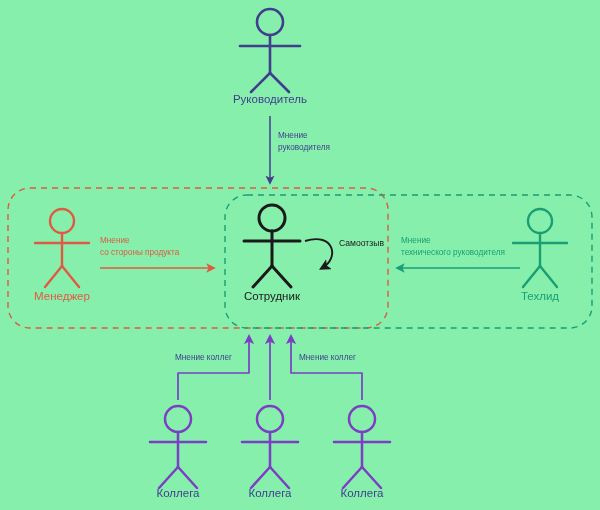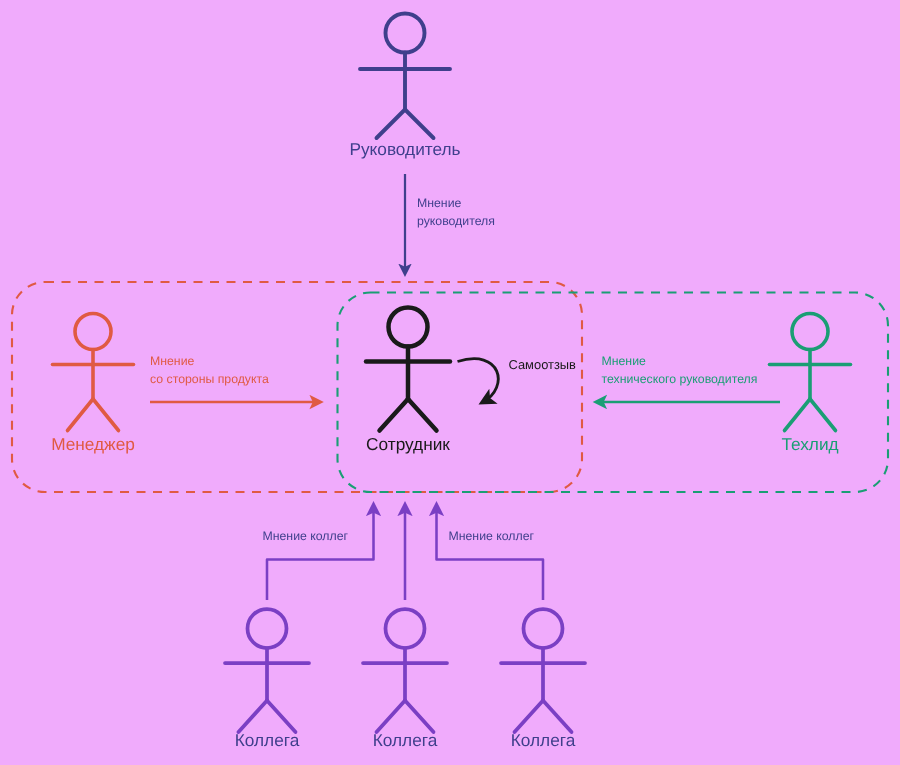--- a/index.html
+++ b/index.html
@@ -4,21 +4,21 @@
 <style>
   html, body {
     margin: 0;
     padding: 0;
     background: #ffffff;
   }
   #canvas {
     position: relative;
     width: 600px;
     height: 510px;
-    background: #f0abfc;
+    background: #86efac;
     font-family: "Liberation Sans", "DejaVu Sans", sans-serif;
     overflow: hidden;
   }
   #diagram-svg {
     position: absolute;
     left: 0;
     top: 0;
     width: 600px;
     height: 510px;
   }

